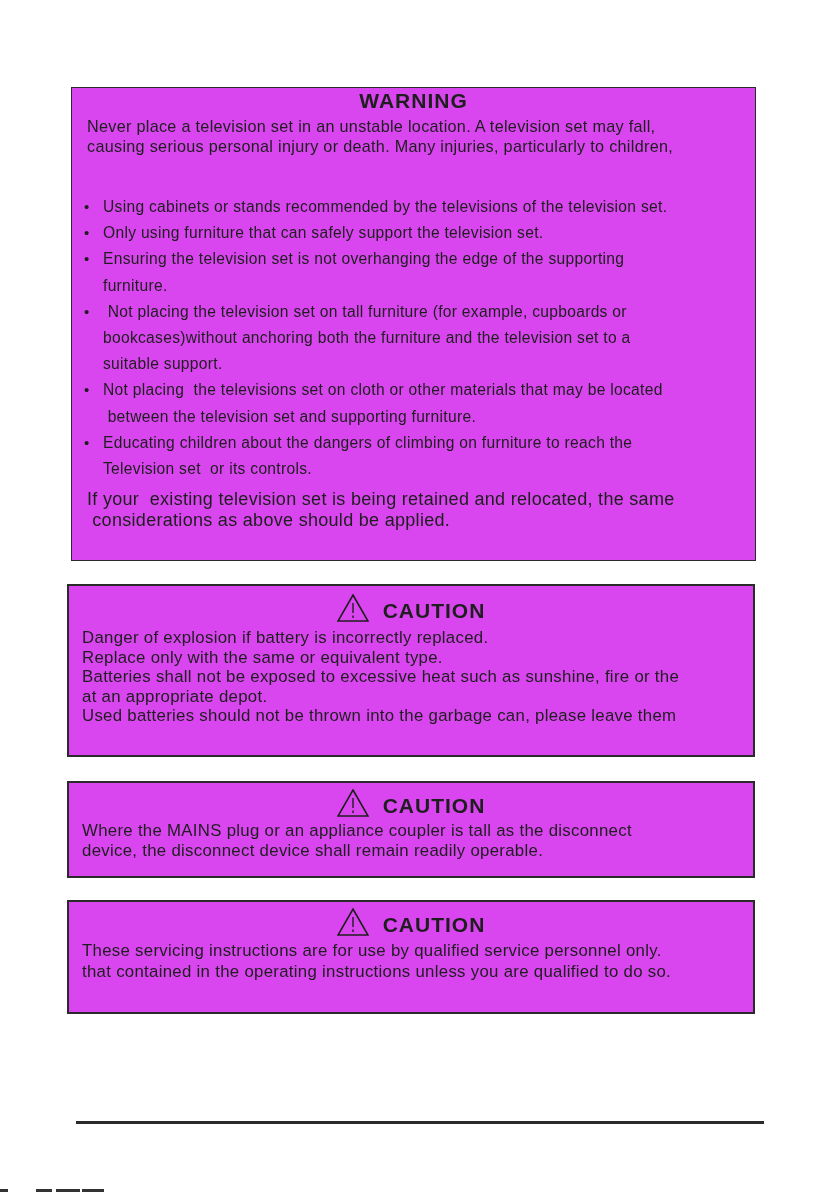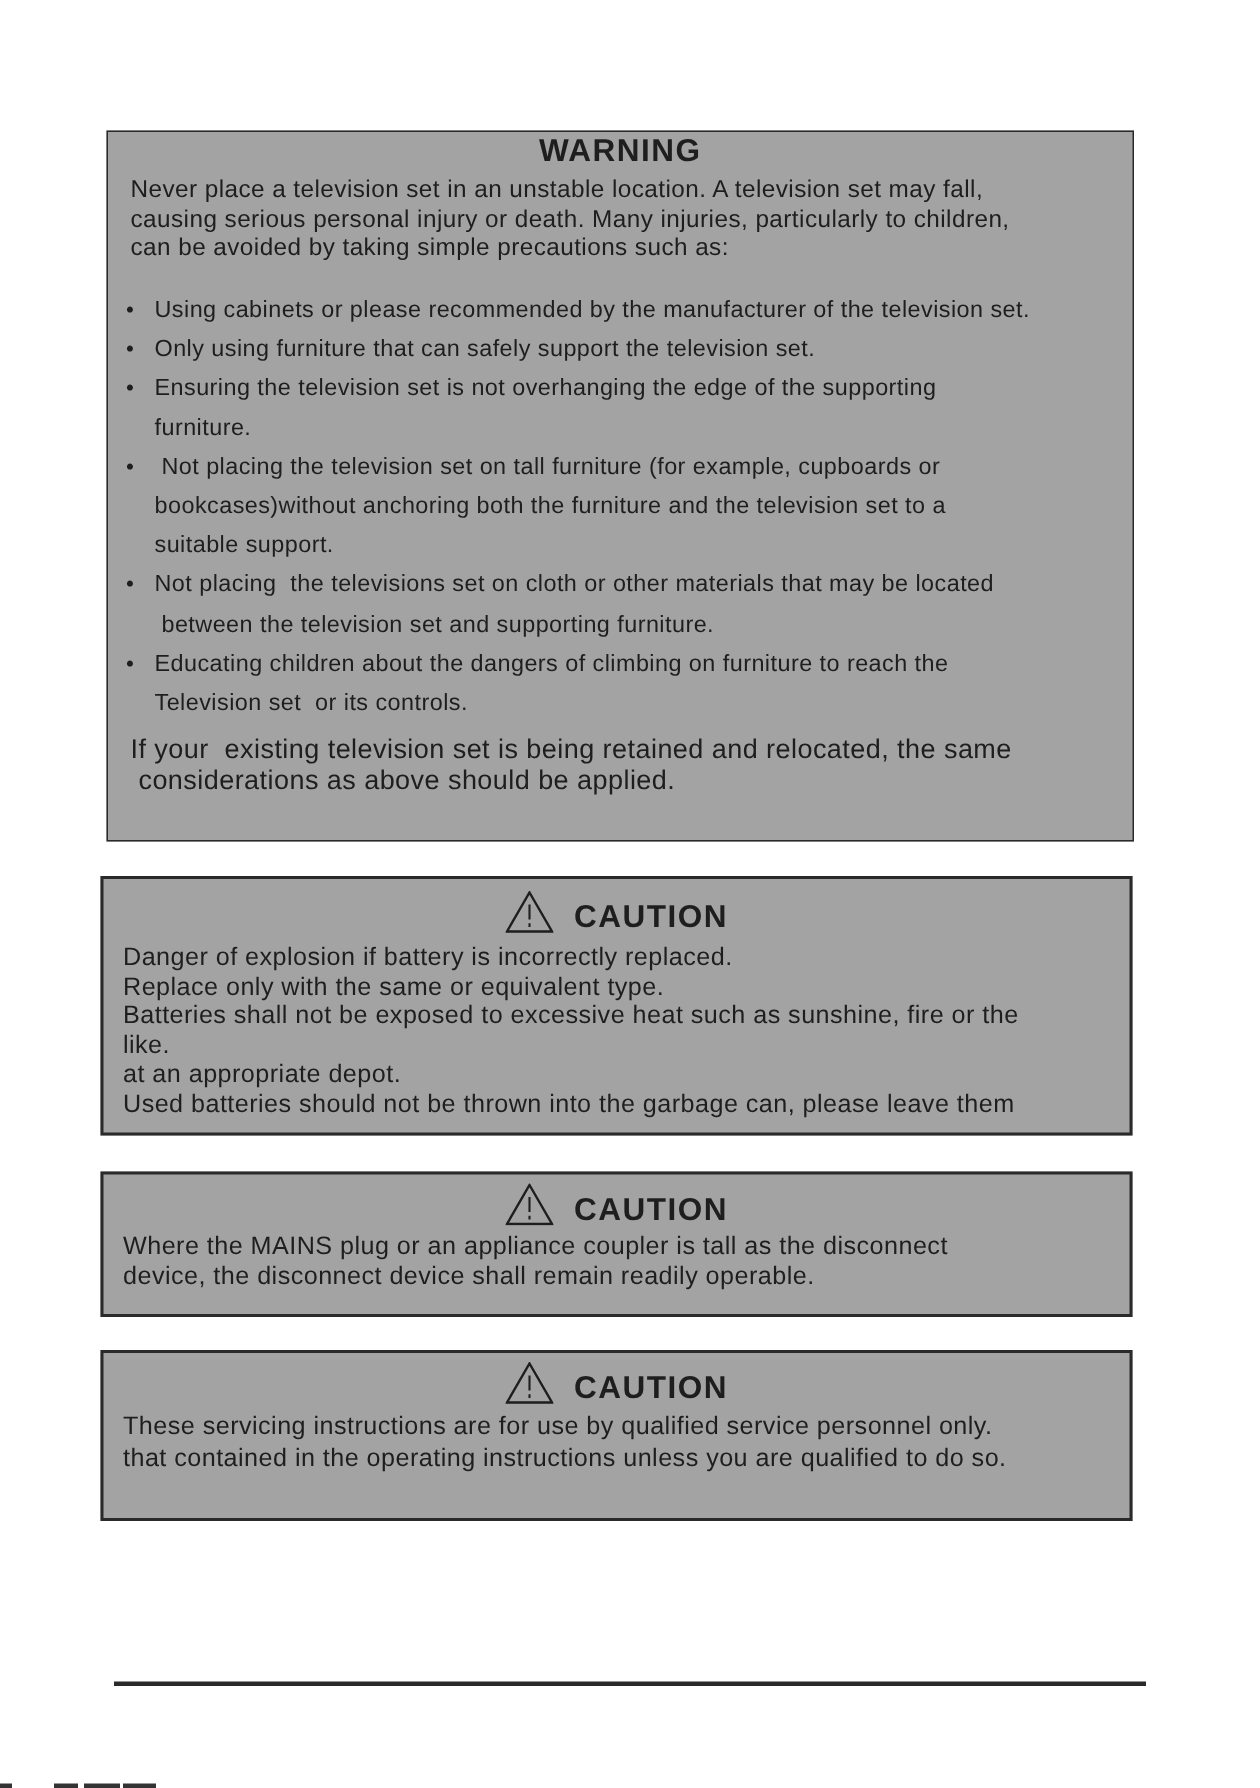--- a/index.html
+++ b/index.html
@@ -1,21 +1,21 @@
 <!DOCTYPE html>
 <html><head>
 <meta charset="utf-8">
 <style>
   html, body { margin: 0; padding: 0; background: #ffffff; }
   body {
     width: 840px; height: 1192px; position: relative; overflow: hidden;
     font-family: "Liberation Sans", sans-serif; color: #1e1e1e;
   }
   .box {
-    position: absolute; box-sizing: border-box; background: #a3a3a3;
+    position: absolute; box-sizing: border-box; background: #d946ef;
   }
   #warning-box {
     left: 71px; top: 87px; width: 685px; height: 474px;
     border: 1px solid #2a2a2a;
   }
   .caution-box { border: 2px solid #2a2a2a; left: 67px; width: 688px; }
   #caution-1 { top: 584px; height: 173px; }
   #caution-2 { top: 781px; height: 97px; }
   #caution-3 { top: 900px; height: 114px; }
 
@@ -55,26 +55,25 @@
   #crop-marks span { position: absolute; top: 0; height: 3px; background: #333; }
 </style>
 </head>
 <body>
 
 <div id="warning-box" class="box">
   <div class="title">WARNING</div>
   <div id="warning-intro" class="para">
     <div>Never place a television set in an unstable location. A television set may fall,</div>
     <div>causing serious personal injury or death. Many injuries, particularly to children,</div>
-    <div>can be avoided by taking simple precautions such as:</div>
   </div>
   <ul class="bullets">
     <li>
       <span class="dot">•</span>
-      <span class="line">Using cabinets or please recommended by the manufacturer of the television set.</span>
+      <span class="line">Using cabinets or stands recommended by the televisions of the television set.</span>
     </li>
     <li>
       <span class="dot">•</span>
       <span class="line">Only using furniture that can safely support the television set.</span>
     </li>
     <li>
       <span class="dot">•</span>
       <span class="line">Ensuring the television set  is not overhanging the edge of the supporting</span>
       <span class="line">furniture.</span>
     </li>
@@ -106,21 +105,20 @@
     <svg class="tri" viewBox="0 0 32 28">
       <polygon points="16,1 31,27 1,27" fill="none" stroke="#1e1e1e" stroke-width="1.6"></polygon>
       <line x1="16" y1="9" x2="16" y2="19" stroke="#1e1e1e" stroke-width="1.4"></line>
       <line x1="16" y1="21.5" x2="16" y2="24" stroke="#1e1e1e" stroke-width="1.4"></line>
     </svg><span>CAUTION</span>
   </div>
   <div class="para caution-text">
     <div>Danger of explosion if battery is incorrectly replaced.</div>
     <div>Replace only with the same or equivalent type.</div>
     <div>Batteries shall not be exposed to excessive heat such as sunshine, fire or the</div>
-    <div>like.</div>
     <div>at an appropriate depot.</div>
     <div>Used batteries should not be thrown into the garbage can, please leave them</div>
   </div>
 </div>
 
 <div id="caution-2" class="box caution-box">
   <div class="title" style="top:6px">
     <svg class="tri" viewBox="0 0 32 28">
       <polygon points="16,1 31,27 1,27" fill="none" stroke="#1e1e1e" stroke-width="1.6"></polygon>
       <line x1="16" y1="9" x2="16" y2="19" stroke="#1e1e1e" stroke-width="1.4"></line>

